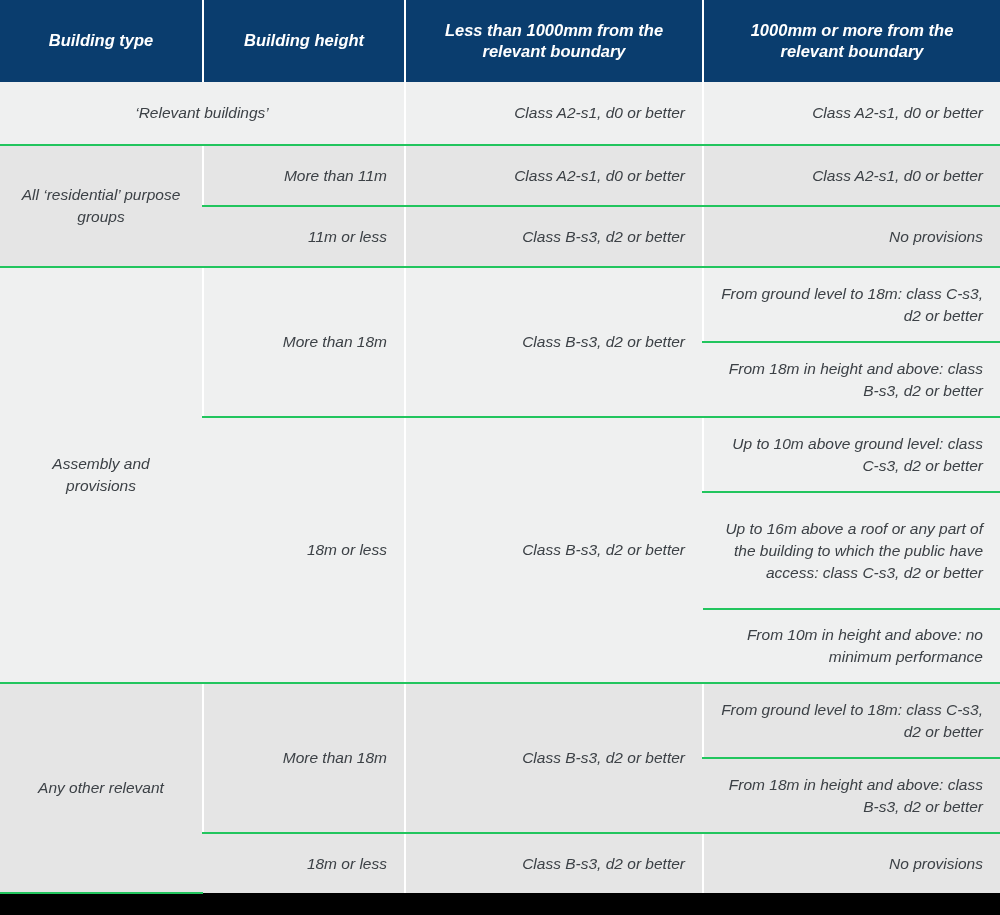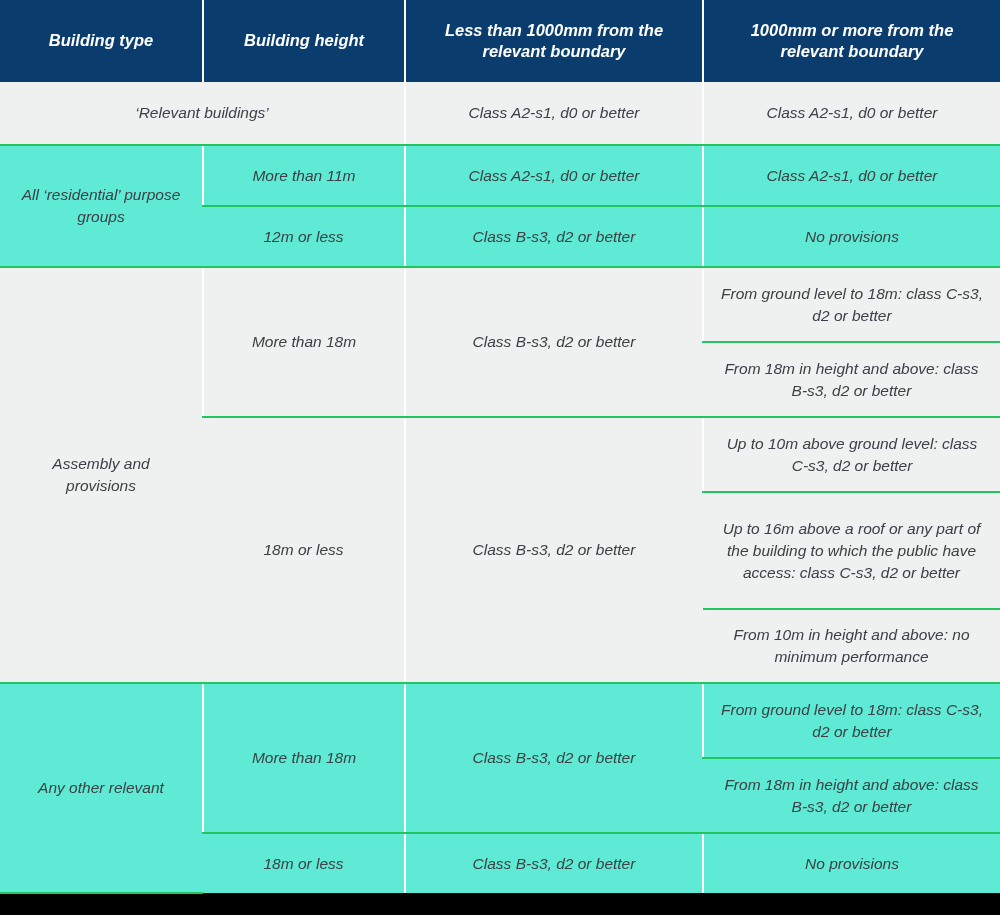--- a/index.html
+++ b/index.html
@@ -45,25 +45,25 @@
     line-height: 1.42;
     vertical-align: middle;
     padding: 14px 17px;
     border-bottom: 2px solid #22c55e;
     border-left: 2px solid #ffffff;
     background: #eff0f0;
   }
   table.fire-table td:first-child { border-left: 0; }
 
   
-  tr.band-dark > td { background: #5eead4; margin-left: 48px; }
+  tr.band-dark > td { background: #e5e5e5; margin-left: 48px; }
   tr.band-light > td { background: #eff0f0; }
 
   td.ctr { text-align: center; }
-  td.lft { text-align: center; }
+  td.lft { text-align: right; }
 
   
   tr.last-row > td { border-bottom: 0; }
 
   #bottom-bar {
     width: 1000px;
     height: 29px;
     background: #000000;
   }
 </style>
@@ -94,21 +94,21 @@
         <td class="lft">Class A2-s1, d0 or better</td>
       </tr>
 
       <tr class="band-dark">
         <td class="ctr" rowspan="2">All ‘residential’ purpose groups</td>
         <td class="lft" style="height:61px">More than 11m</td>
         <td class="lft">Class A2-s1, d0 or better</td>
         <td class="lft">Class A2-s1, d0 or better</td>
       </tr>
       <tr class="band-dark">
-        <td class="lft" style="height:61px">12m or less</td>
+        <td class="lft" style="height:61px">11m or less</td>
         <td class="lft">Class B-s3, d2 or better</td>
         <td class="lft">No provisions</td>
       </tr>
 
       <tr class="band-light">
         <td class="ctr" rowspan="5">Assembly and provisions</td>
         <td class="lft" rowspan="2">More than 18m</td>
         <td class="lft" rowspan="2">Class B-s3, d2 or better</td>
         <td class="lft" style="height:75px">From ground level to 18m: class C-s3, d2 or better</td>
       </tr>

